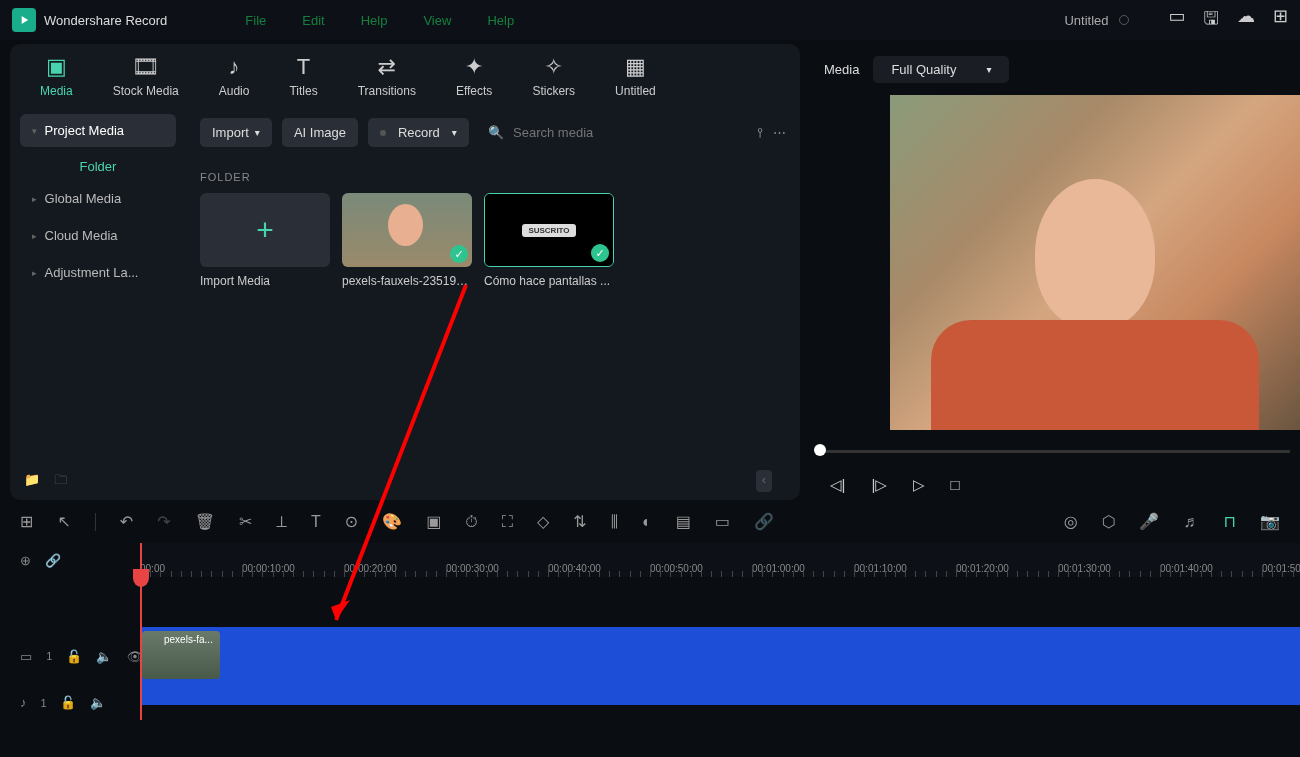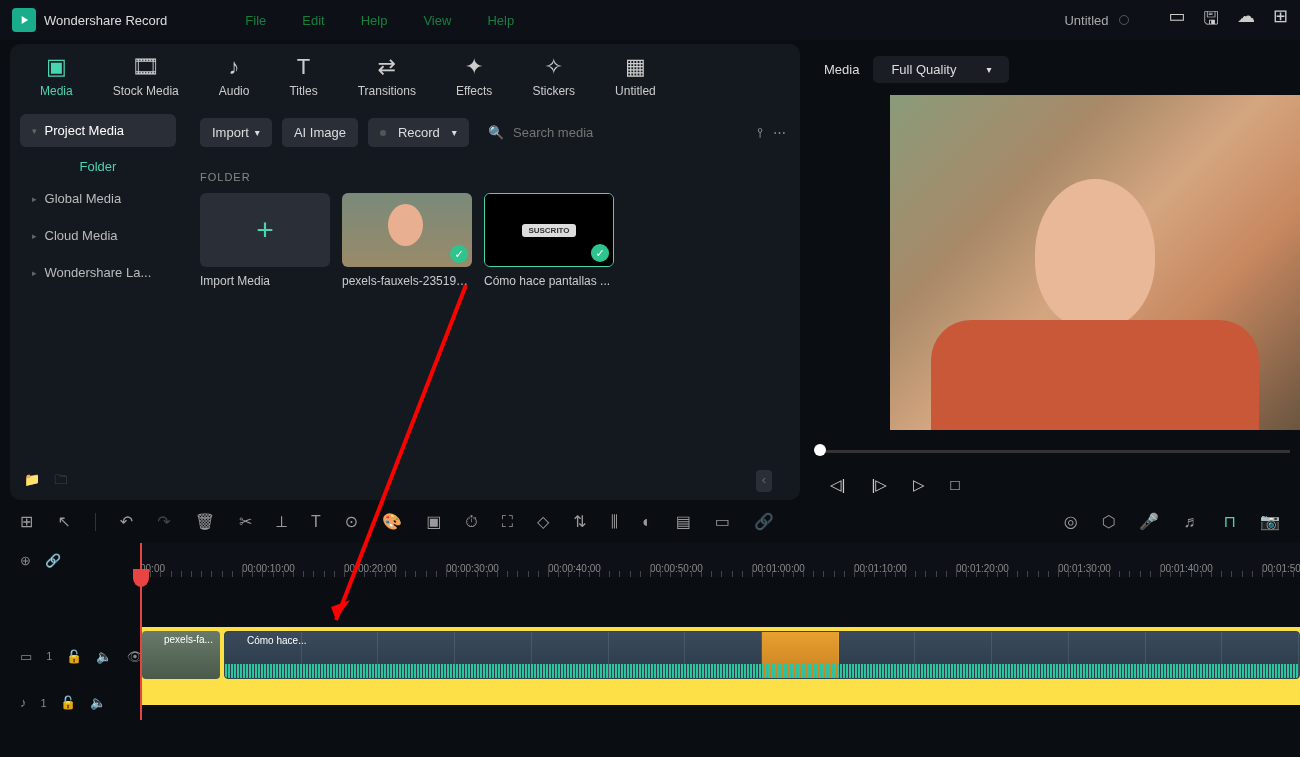--- a/index.html
+++ b/index.html
@@ -56,21 +56,21 @@
 .controls span{cursor:pointer;color:#ccc;font-size:15px}
 .edit-toolbar{display:flex;align-items:center;gap:24px;padding:12px 20px;background:#0a0d12}
 .edit-toolbar span{cursor:pointer;color:#999;font-size:16px}
 .edit-toolbar .divider{width:1px;height:18px;background:#333}
 .timeline{background:#0a0d12;position:relative}
 .ruler{height:34px;position:relative;margin-left:140px;background:#0d1117}
 .tick{position:absolute;top:20px;font-size:10px;color:#888}
 .tickline{position:absolute;bottom:0;width:1px;height:8px;background:#444}
 .track-area{display:flex}
 .track-head{width:140px;padding:10px 20px;display:flex;gap:14px;align-items:center;color:#888}
-.track-body{flex:1;height:58px;position:relative;background:#fde047}
+.track-body{flex:1;height:58px;position:relative;background:#1d4ed8}
 .clip{position:absolute;top:4px;height:48px;border-radius:4px;overflow:hidden;display:flex}
 .clip1{left:2px;width:78px;background:linear-gradient(#6a7a6a,#4a5a4a)}
 .clip2{left:84px;right:0;background:#1a2a2a;border:1px solid #2a4a4a}
 .clip-seg{flex:1;border-right:1px solid rgba(255,255,255,0.1);background:linear-gradient(#3a4a5a,#2a3a4a);position:relative}
 .clip-label{position:absolute;top:3px;left:22px;font-size:10px;color:#fff;z-index:2}
 .wave{position:absolute;bottom:0;left:0;right:0;height:14px;background:repeating-linear-gradient(90deg,#2fc4a0 0,#2fc4a0 2px,transparent 2px,transparent 3px)}
 .playhead{position:absolute;left:140px;top:0;bottom:0;width:2px;background:#e84444;z-index:5}
 .playhead-handle{position:absolute;top:26px;left:-7px;width:16px;height:18px;background:#e84444;border-radius:0 0 50% 50%}
 .arrow-annotation{position:absolute;left:326px;top:275px;z-index:20;pointer-events:none}
 .red-dot{width:6px;height:6px;border-radius:50%;background:#555;margin-right:6px}
@@ -151,21 +151,21 @@
         <div class="side-item">
             <span class="arrow">▸</span>
             <span>Global Media</span>
           </div>
         <div class="side-item">
             <span class="arrow">▸</span>
             <span>Cloud Media</span>
           </div>
         <div class="side-item">
             <span class="arrow">▸</span>
-            <span>Wondershare La...</span>
+            <span>Adjustment La...</span>
           </div>
       </div>
       <div class="content">
         <div class="toolbar">
           <div class="btn">
               <span>Import</span>
               <span style="font-size:10px">▾</span>
             </div>
           <div class="btn">AI Image</div>
           <div class="btn">
@@ -413,38 +413,20 @@
       <span>▭</span>
         <span style="font-size:11px">1</span>
       <span>🔓</span>
       <span>🔈</span>
       <span>👁</span>
     </div>
     <div class="track-body">
       <div class="clip clip1">
           <span class="clip-label">pexels-fa...</span>
         </div>
-      <div class="clip clip2">
-        <span class="clip-label">Cómo hace...</span>
-        <div class="clip-seg"></div>
-          <div class="clip-seg"></div>
-          <div class="clip-seg"></div>
-          <div class="clip-seg"></div>
-          <div class="clip-seg"></div>
-          <div class="clip-seg"></div>
-          <div class="clip-seg"></div>
-          <div class="clip-seg" style="background:linear-gradient(#e8a030,#c88020)"></div>
-          <div class="clip-seg"></div>
-          <div class="clip-seg"></div>
-          <div class="clip-seg"></div>
-          <div class="clip-seg"></div>
-          <div class="clip-seg"></div>
-          <div class="clip-seg"></div>
-        <div class="wave"></div>
-      </div>
     </div>
   </div>
   <div class="track-area">
     <div class="track-head">
       <span>♪</span>
         <span style="font-size:11px">1</span>
       <span>🔓</span>
       <span>🔈</span>
     </div>
     <div class="track-body" style="height:20px"></div>

